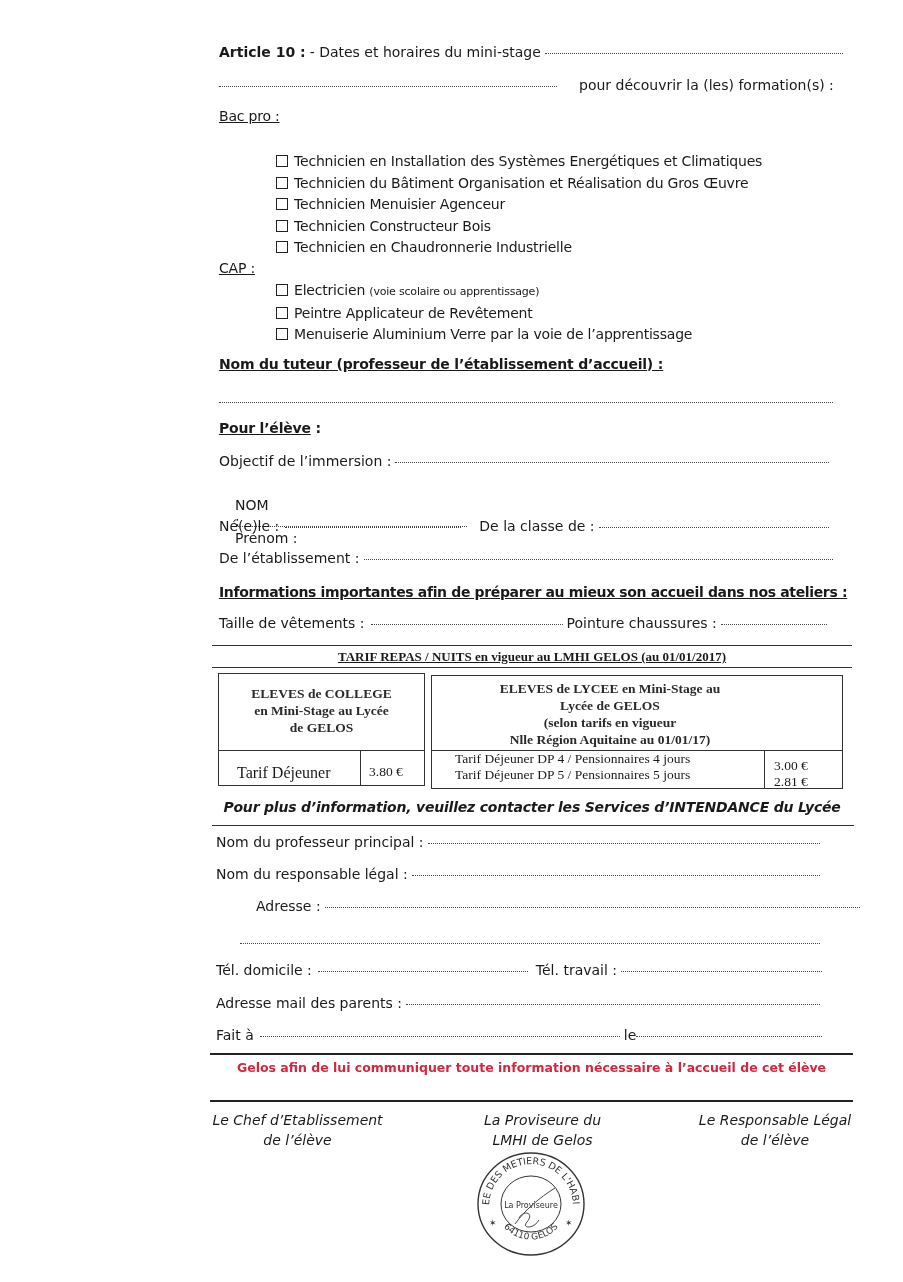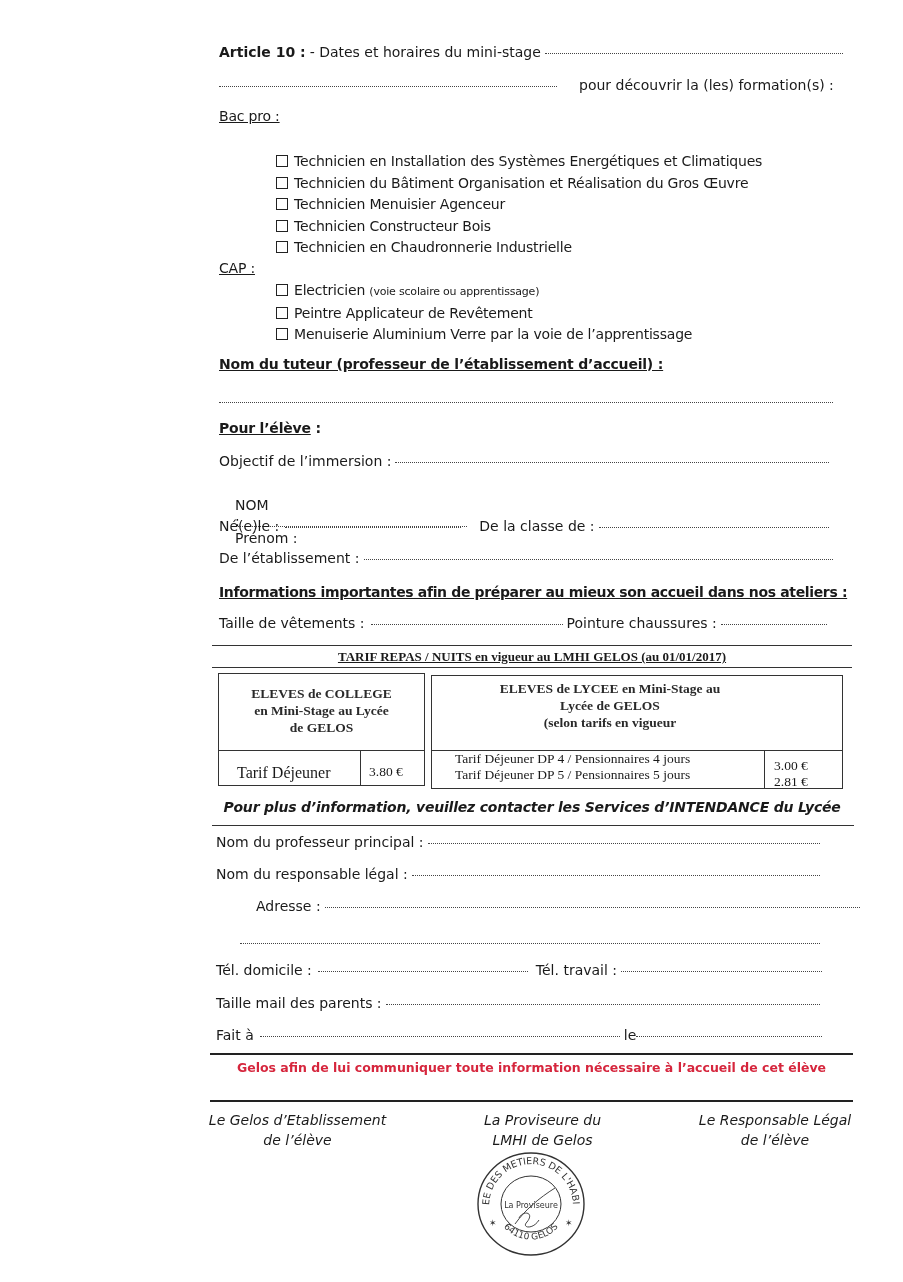--- a/index.html
+++ b/index.html
@@ -100,20 +100,21 @@
   <div style="position:absolute; left:141px; top:76px; bottom:0; border-left:1.2px solid #333;"></div>
   <div class="serif" style="position:absolute; left:18px; top:90px; font-size:16px;">Tarif Déjeuner</div>
   <div class="serif" style="position:absolute; left:150px; top:90px; font-size:13.5px;">3.80 €</div>
 </div>
 
 <div class="box" style="left:431px; top:675px; width:410px; height:112px;">
   <div class="serif bold center" style="position:absolute; left:0; width:356px; top:4px; font-size:13.5px; line-height:17px; color:#2a2a2a;">
     <div>ELEVES de LYCEE en Mini-Stage au</div>
     <div>Lycée de GELOS</div>
     <div>(selon tarifs en vigueur</div>
+    <div>Nlle Région Aquitaine au 01/01/17)</div>
   </div>
   <div style="position:absolute; left:0; right:0; top:74px; border-top:1.2px solid #333;"></div>
   <div style="position:absolute; left:332px; top:74px; bottom:0; border-left:1.2px solid #333;"></div>
   <div class="serif" style="position:absolute; left:23px; top:75px; font-size:13.5px; line-height:16px;">
     <div>Tarif Déjeuner DP 4 / Pensionnaires 4 jours</div>
     <div>Tarif Déjeuner DP 5 / Pensionnaires 5 jours</div>
   </div>
   <div class="serif" style="position:absolute; left:342px; top:82px; font-size:13.5px; line-height:16px;">
     <div>3.00 €</div>
     <div>2.81 €</div>
@@ -136,38 +137,38 @@
     <span class="fill"></span>
 </div>
 <div class="abs" style="left:240px; top:943px; width:580px; border-bottom:1.5px dotted #444;"></div>
 <div class="line" style="left:216px; top:962px; width:606px;">
   <span>Tél. domicile :</span>
   <span style="width:210px; border-bottom:1.5px dotted #444; transform:translateY(-3px); margin-left:6px;"></span>
   <span style="margin-left:8px;">Tél. travail :</span>
   <span class="fill"></span>
 </div>
 <div class="line" style="left:216px; top:995px; width:604px;">
-  <span>Taille mail des parents :</span>
+  <span>Adresse mail des parents :</span>
     <span class="fill"></span>
 </div>
 <div class="line" style="left:216px; top:1027px; width:606px;">
   <span>Fait à</span>
   <span style="width:360px; border-bottom:1.5px dotted #444; transform:translateY(-3px); margin-left:6px;"></span>
   <span style="margin-left:4px;">le</span>
   <span class="fill" style="margin-left:0;"></span>
 </div>
 
 <div class="hrthick" style="left:210px; top:1053px; width:643px;"></div>
 <div class="abs red bold center" style="left:210px; width:643px; top:1058px; font-size:12.5px; line-height:19px;">
   <div>Gelos afin de lui communiquer toute information nécessaire à l’accueil de cet élève</div>
 </div>
 <div class="hrthick" style="left:210px; top:1100px; width:643px;"></div>
 
 <div class="abs ital center" style="left:200px; width:195px; top:1110px; font-size:14px; line-height:20px;">
-  <div>Le Gelos d’Etablissement</div>
+  <div>Le Chef d’Etablissement</div>
   <div>de l’élève</div>
 </div>
 <div class="abs ital center" style="left:460px; width:165px; top:1110px; font-size:14px; line-height:20px;">
   <div>La Proviseure du</div>
   <div>LMHI de Gelos</div>
 </div>
 <div class="abs ital center" style="left:685px; width:180px; top:1110px; font-size:14px; line-height:20px;">
   <div>Le Responsable Légal</div>
   <div>de l’élève</div>
 </div>

